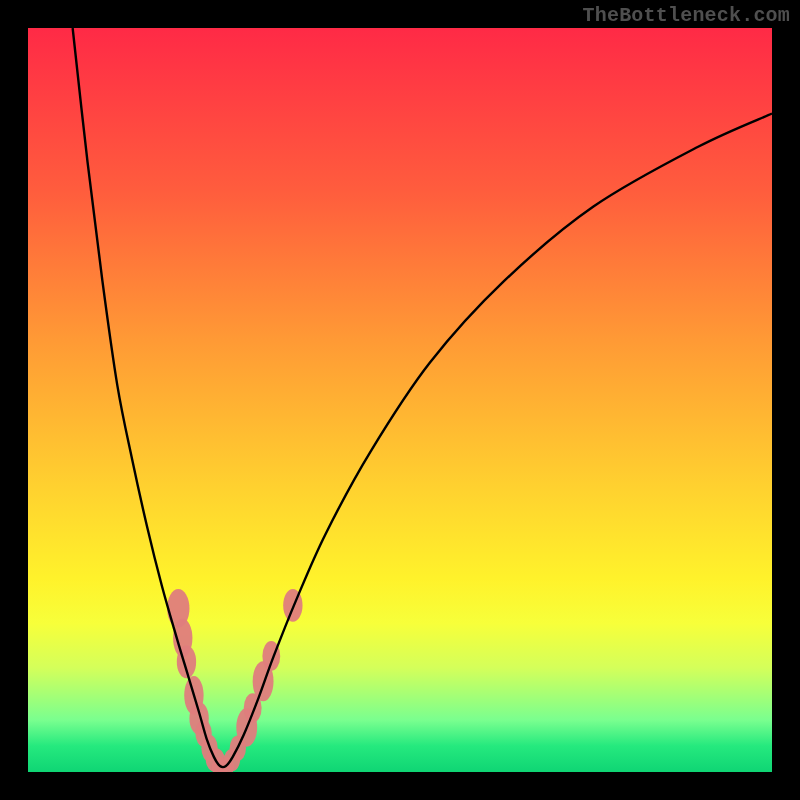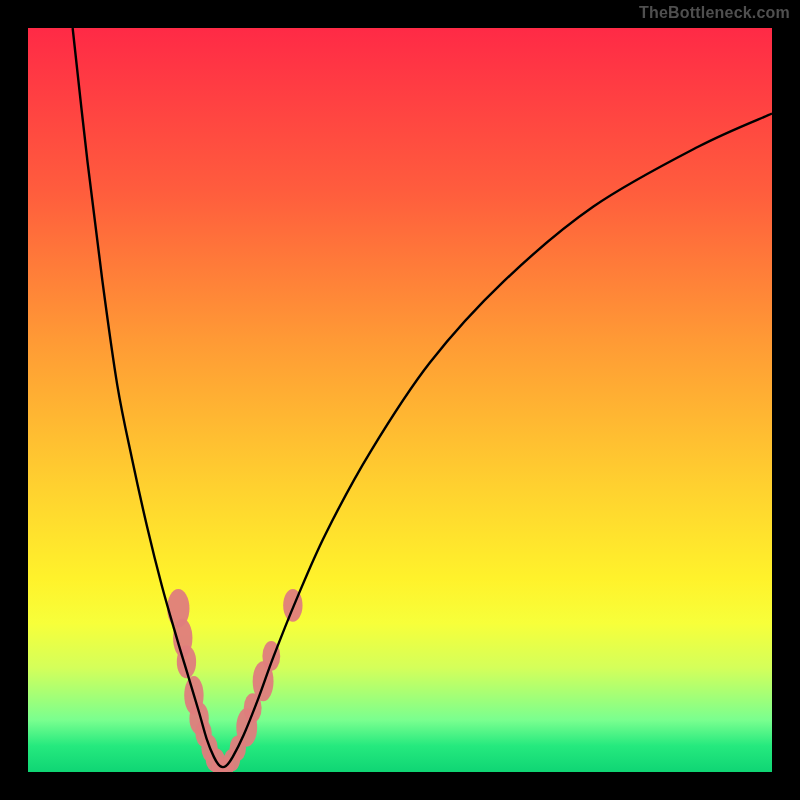--- a/index.html
+++ b/index.html
@@ -24,22 +24,22 @@
   }
   .curve-svg {
     position: absolute;
     left: 0; top: 0; width: 100%; height: 100%;
     pointer-events: none;
   }
   .watermark {
     position: absolute;
     top: 4px;
     right: 10px;
-    font-family: Liberation Sans, sans-serif;
-    font-size: 16px;
+    font-family: Liberation Mono, monospace;
+    font-size: 20px;
     font-weight: 600;
     color: #4f4f4f;
     letter-spacing: 0.2px;
     user-select: none;
     pointer-events: none;
   }
 </style>
 </head>
 <body>
 

